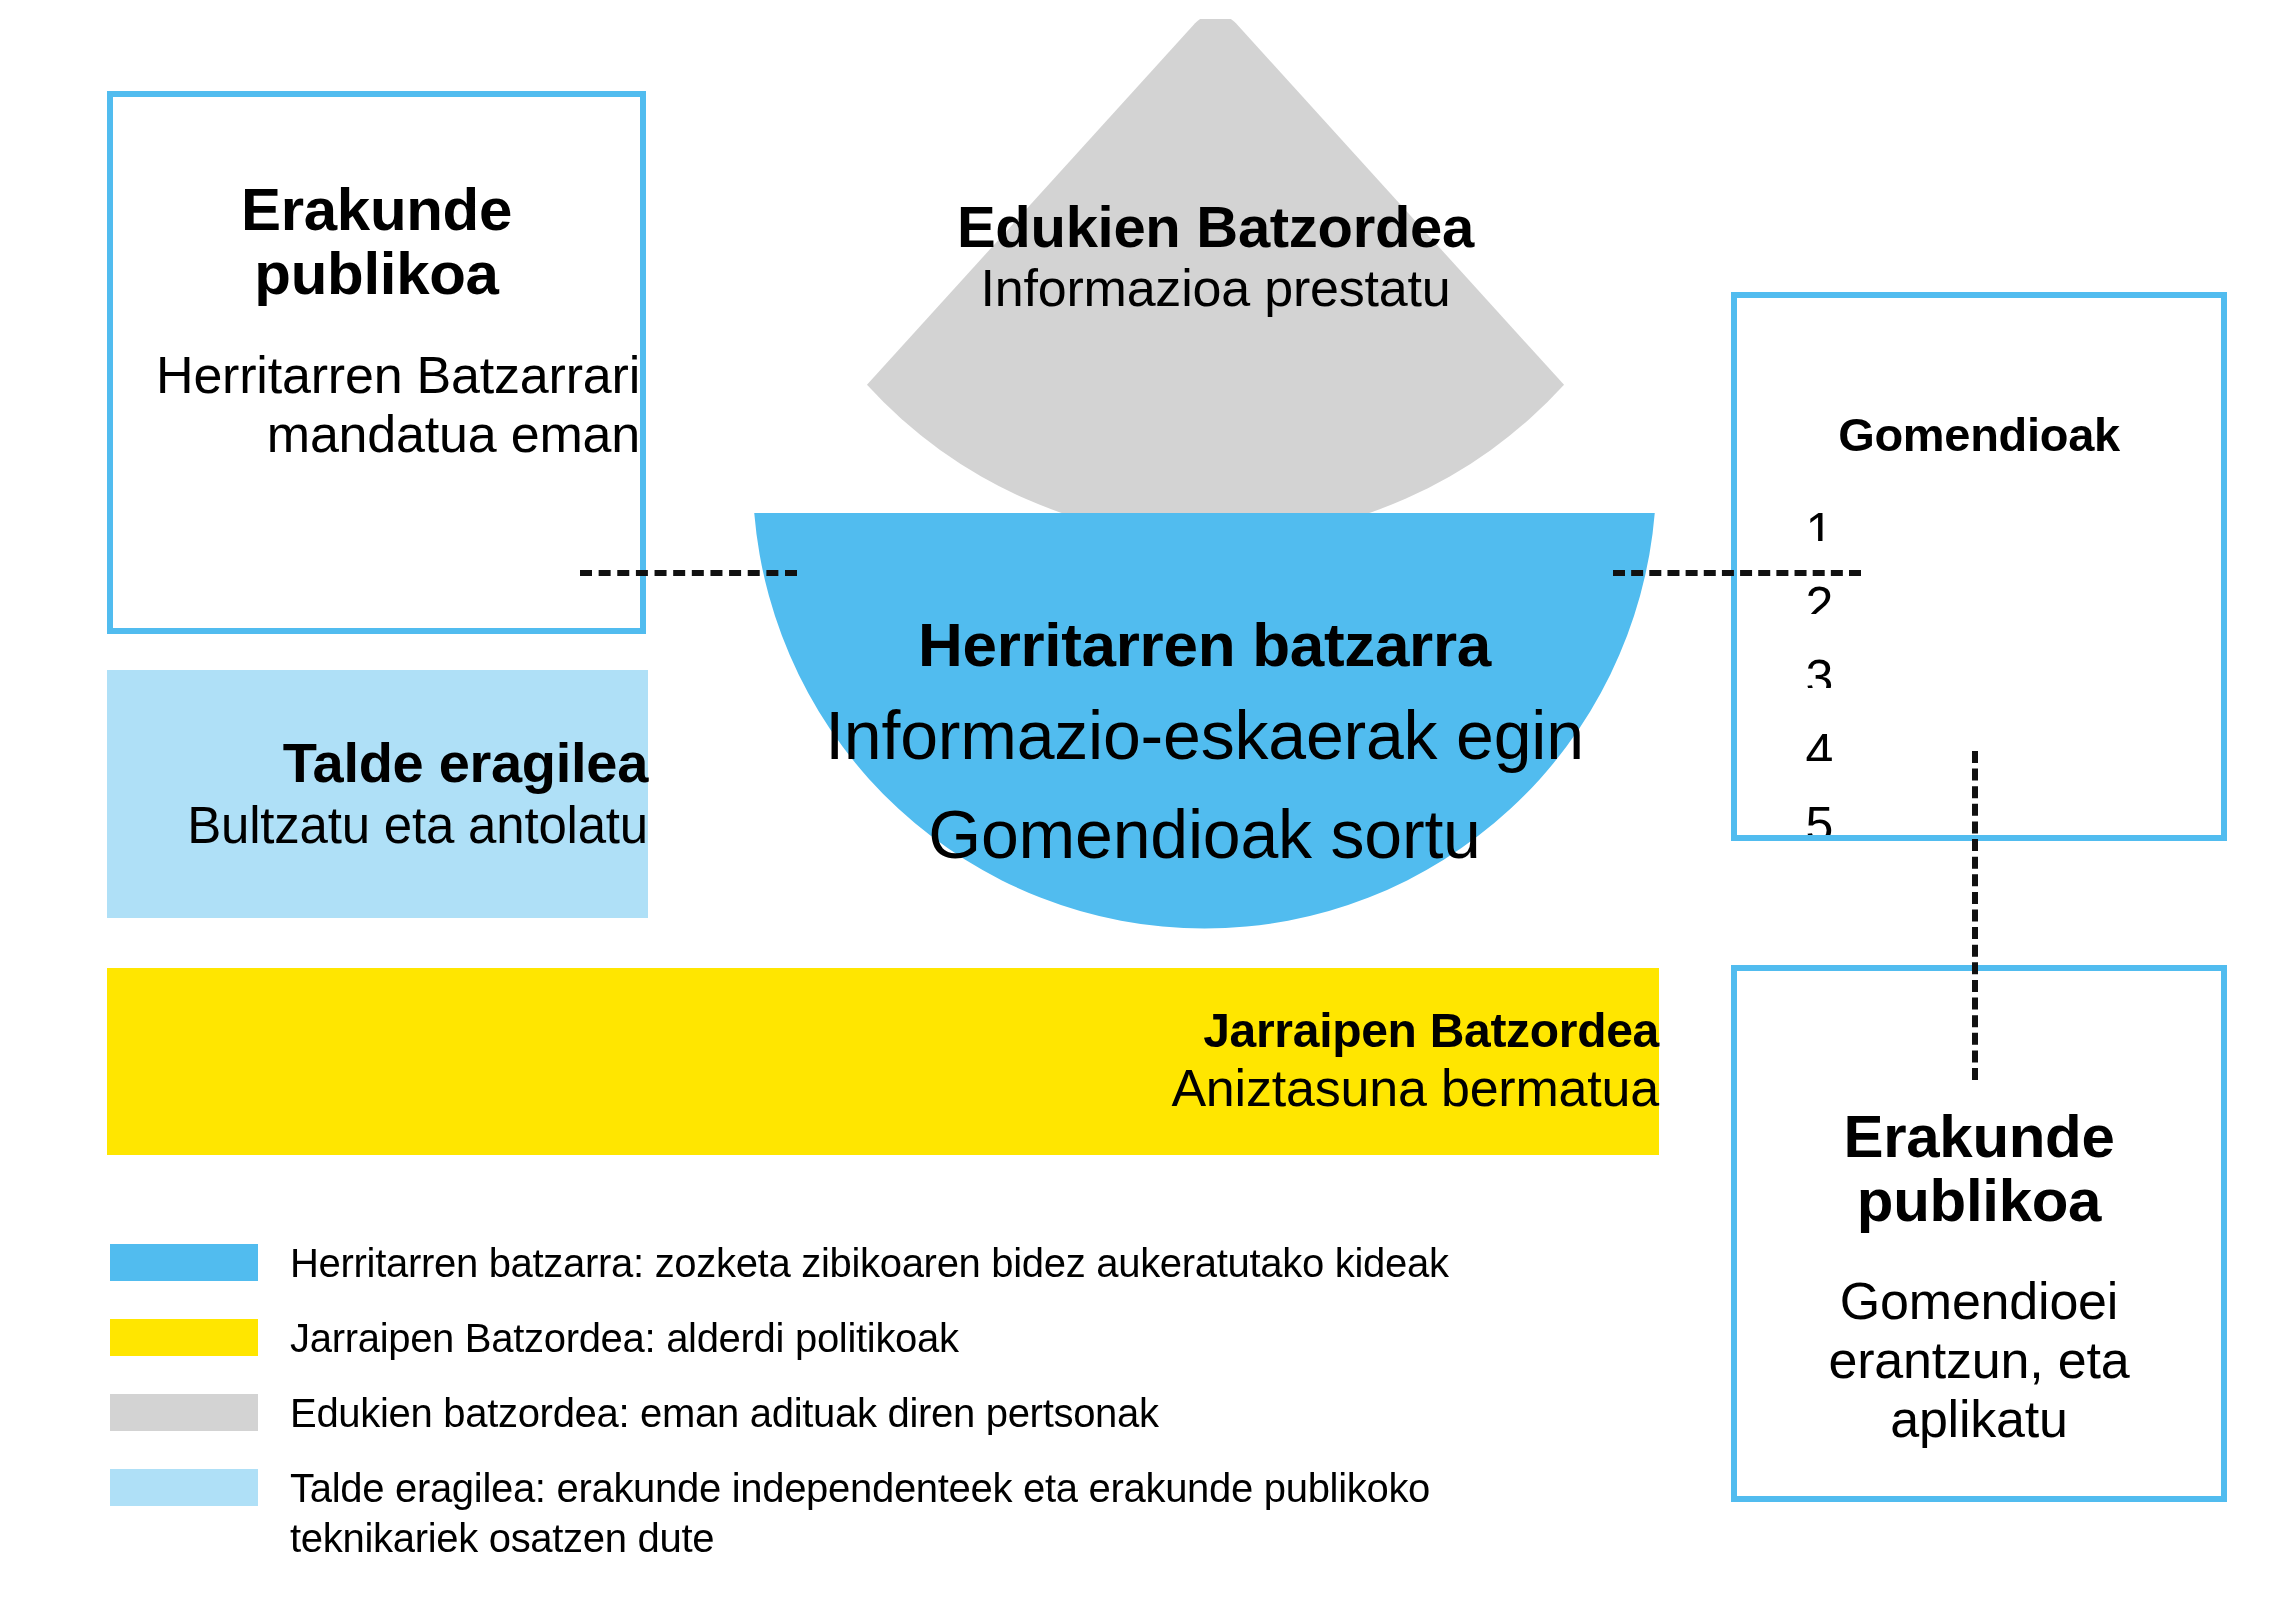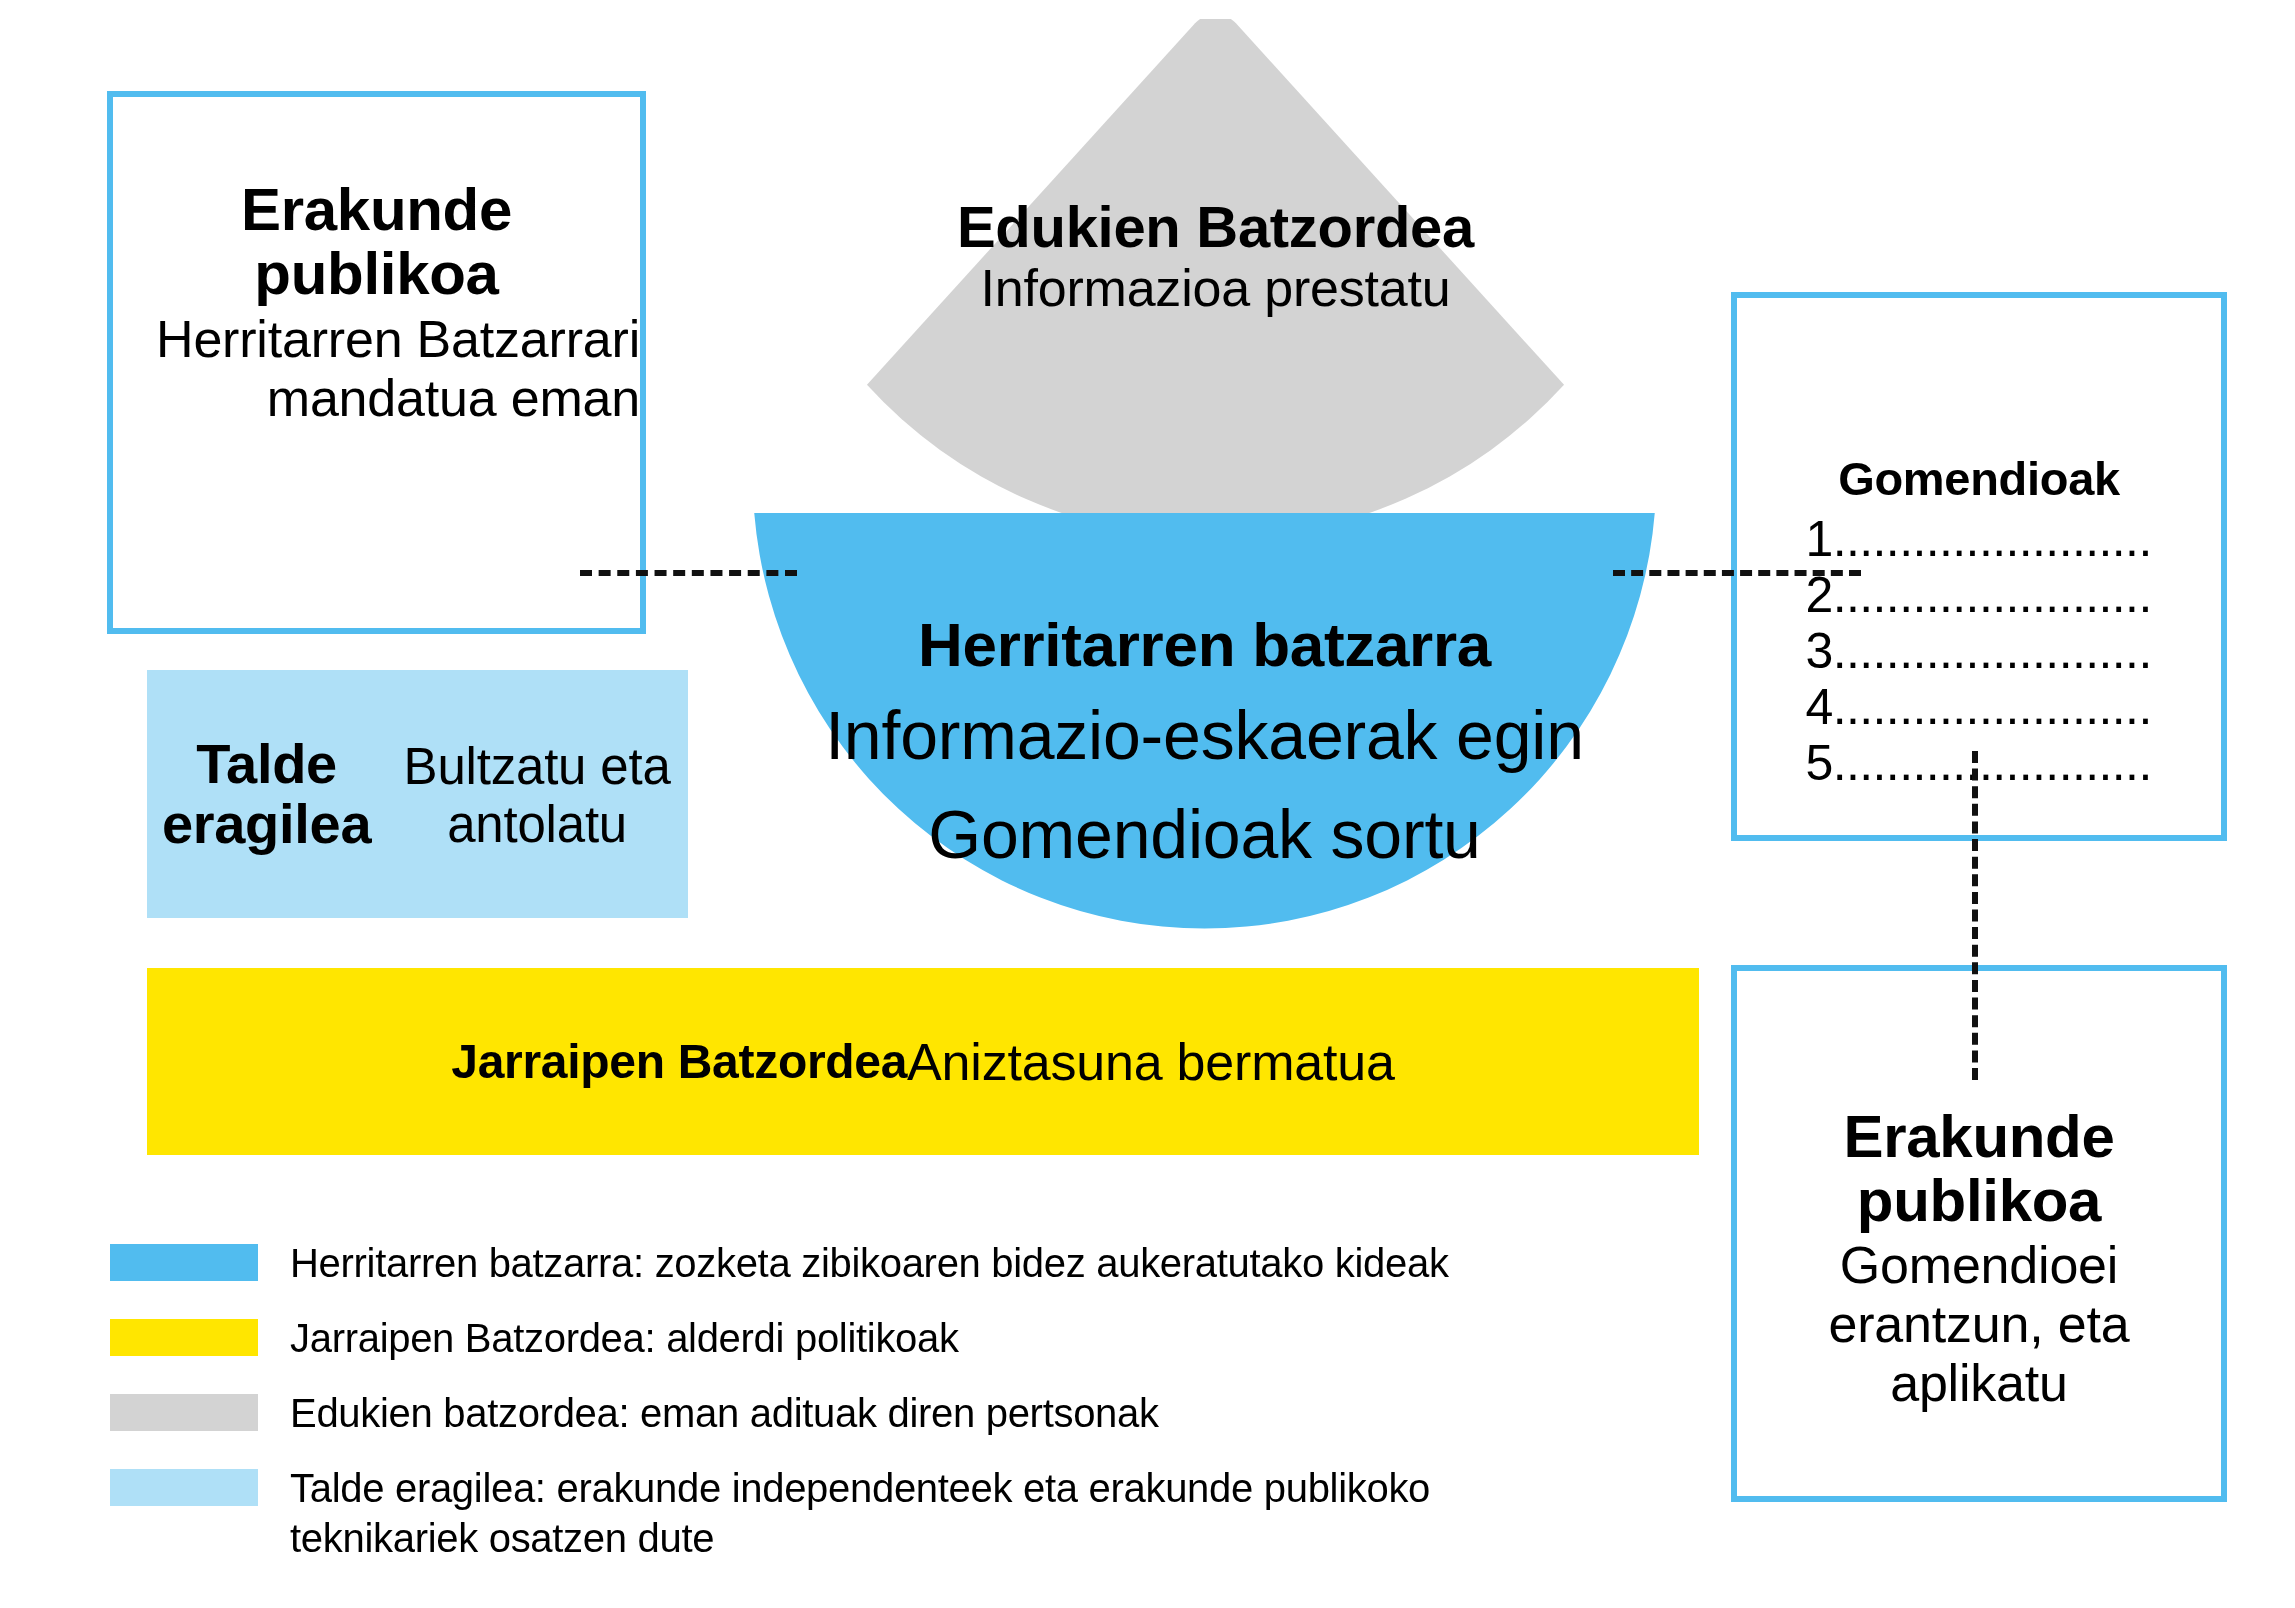--- a/index.html
+++ b/index.html
@@ -23,30 +23,30 @@
   .box-outline {
     position: absolute;
     box-sizing: border-box;
     border: 6.2px solid #51BCEF;
     background: #ffffff;
     display: flex;
     flex-direction: column;
     align-items: center;
     justify-content: center;
     text-align: center;
+    gap: 36px;
   }
   .solid-block {
     position: absolute;
     box-sizing: border-box;
     display: flex;
-    flex-direction: row;
-    align-items: center;
-    justify-content: center;
-    text-align: center;
-    margin-left: 40px;
+    flex-direction: column;
+    align-items: flex-end;
+    justify-content: center;
+    text-align: center;
   }
   .ttl {
     font-weight: bold;
     line-height: 1.07;
     letter-spacing: -0.3px;
   }
   .sub {
     font-weight: normal;
     line-height: 1.14;
     letter-spacing: -0.2px;

